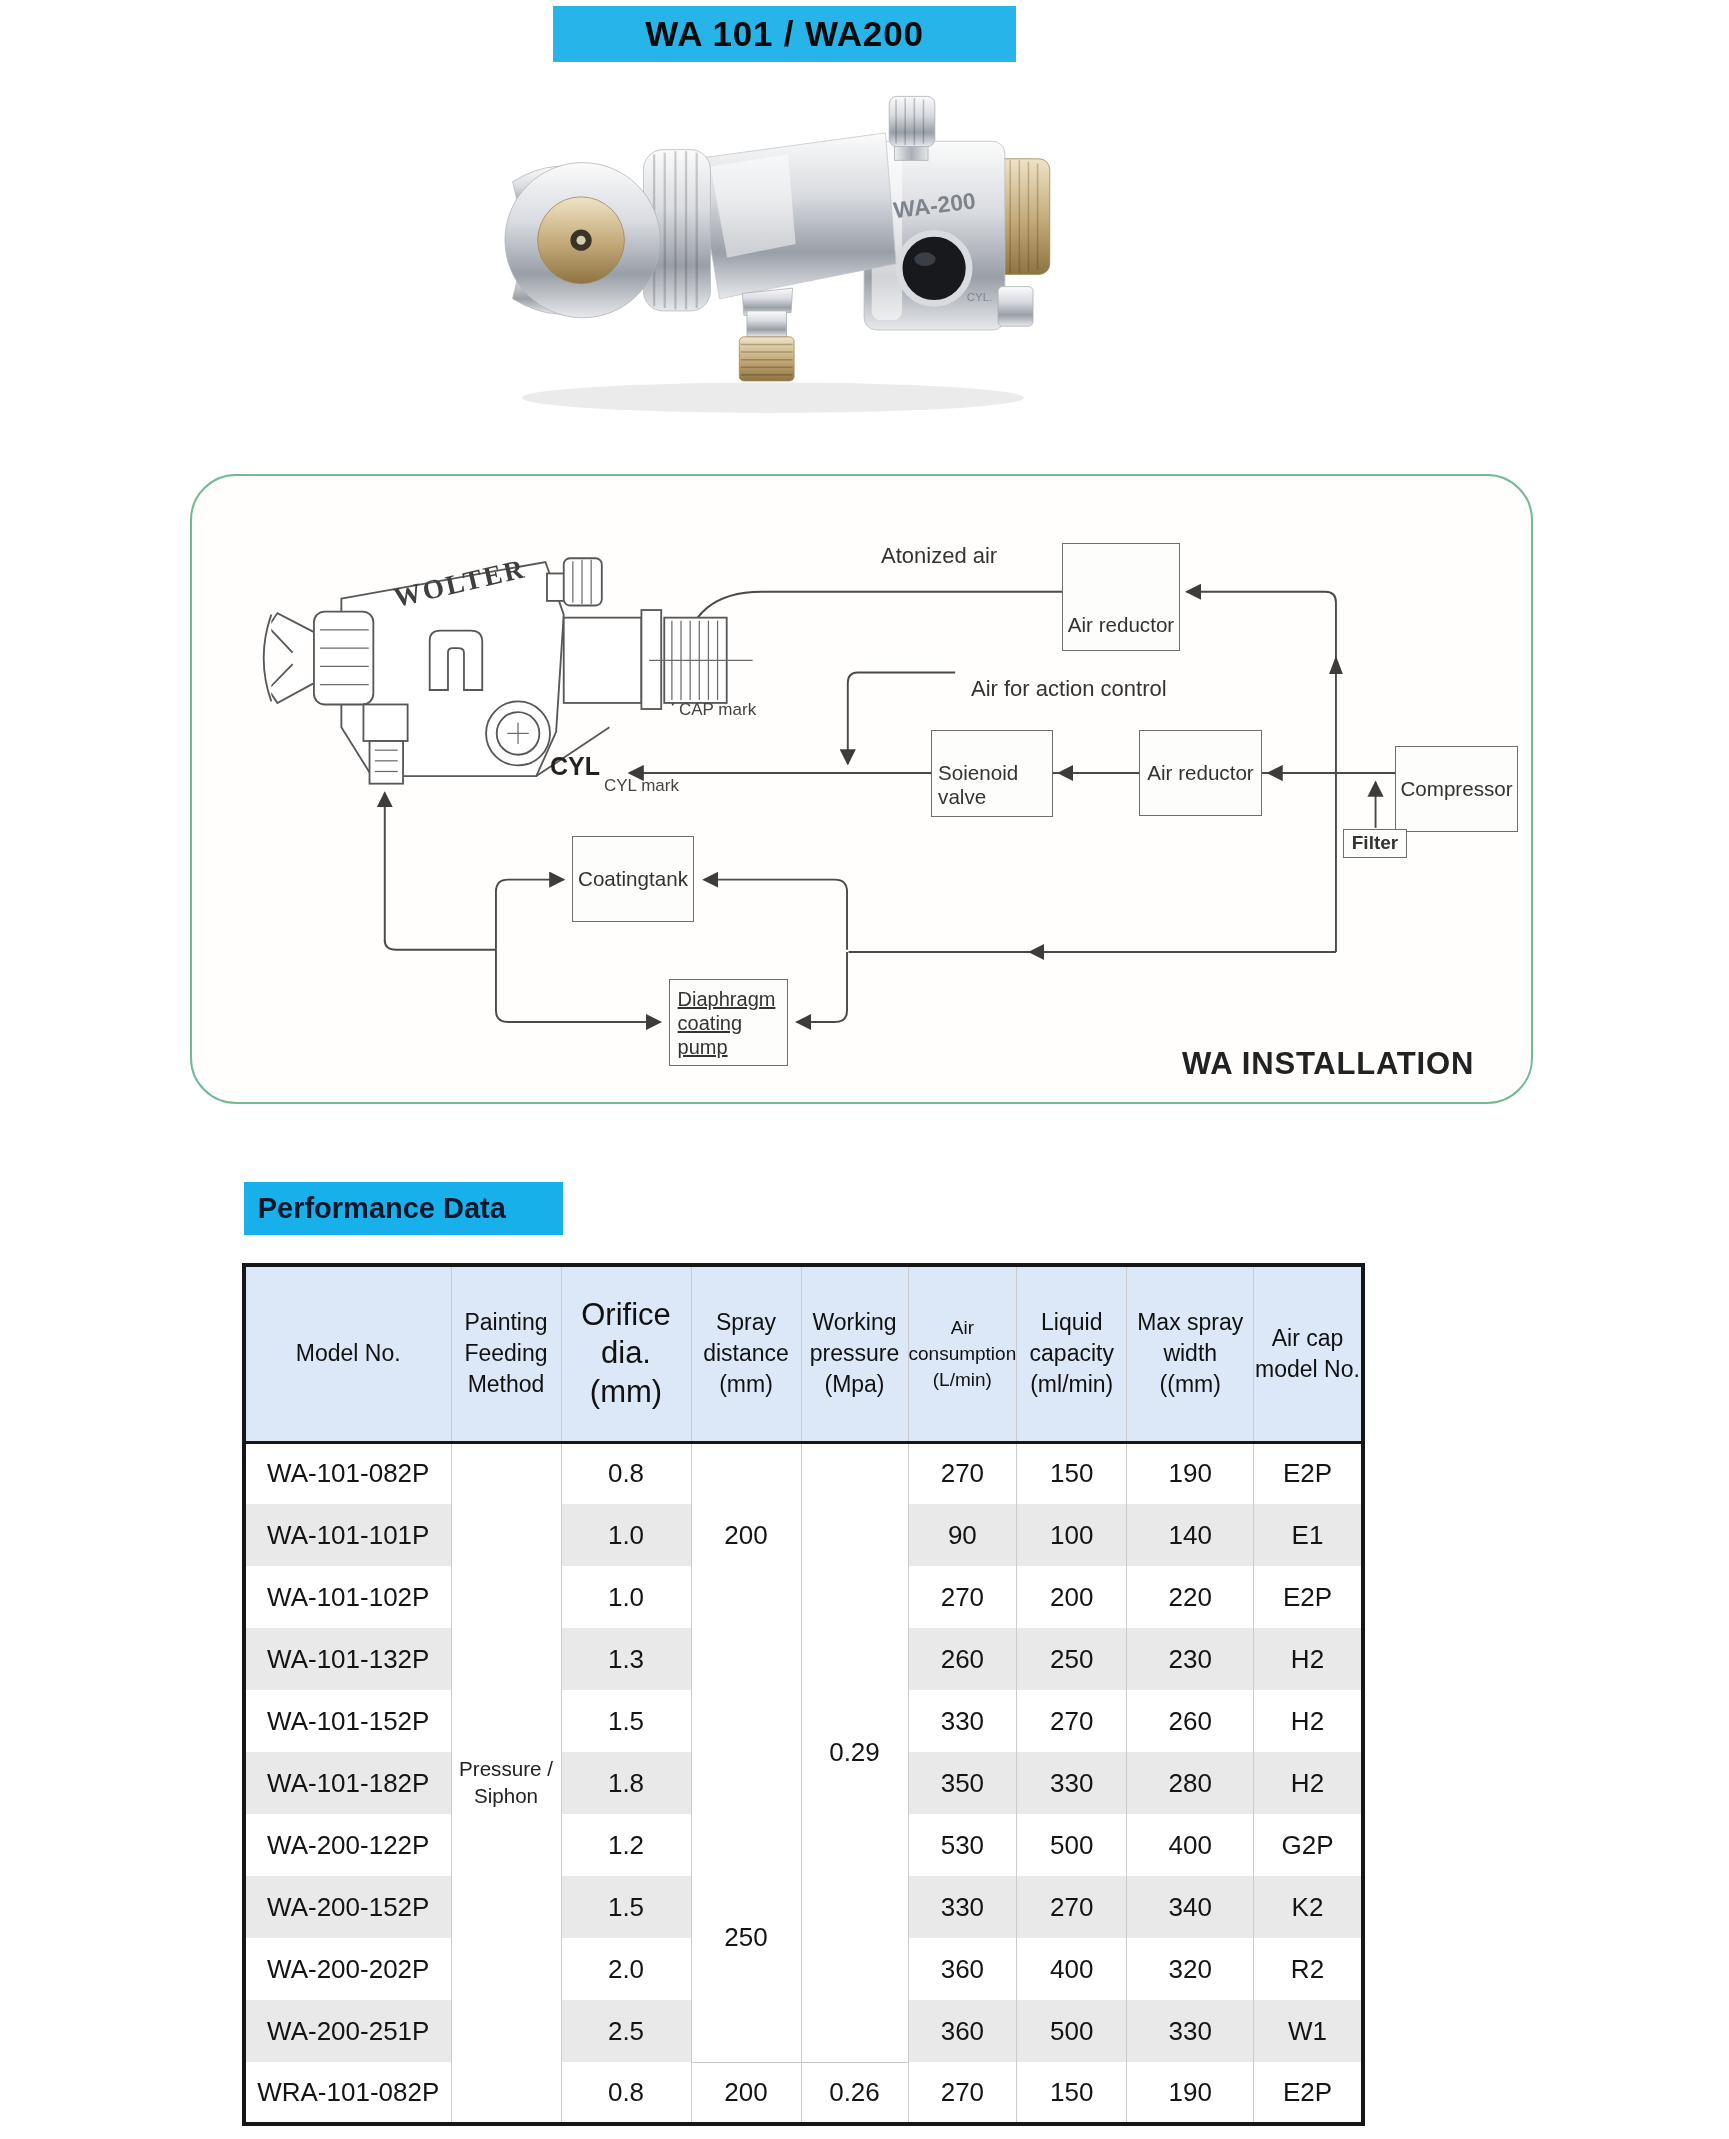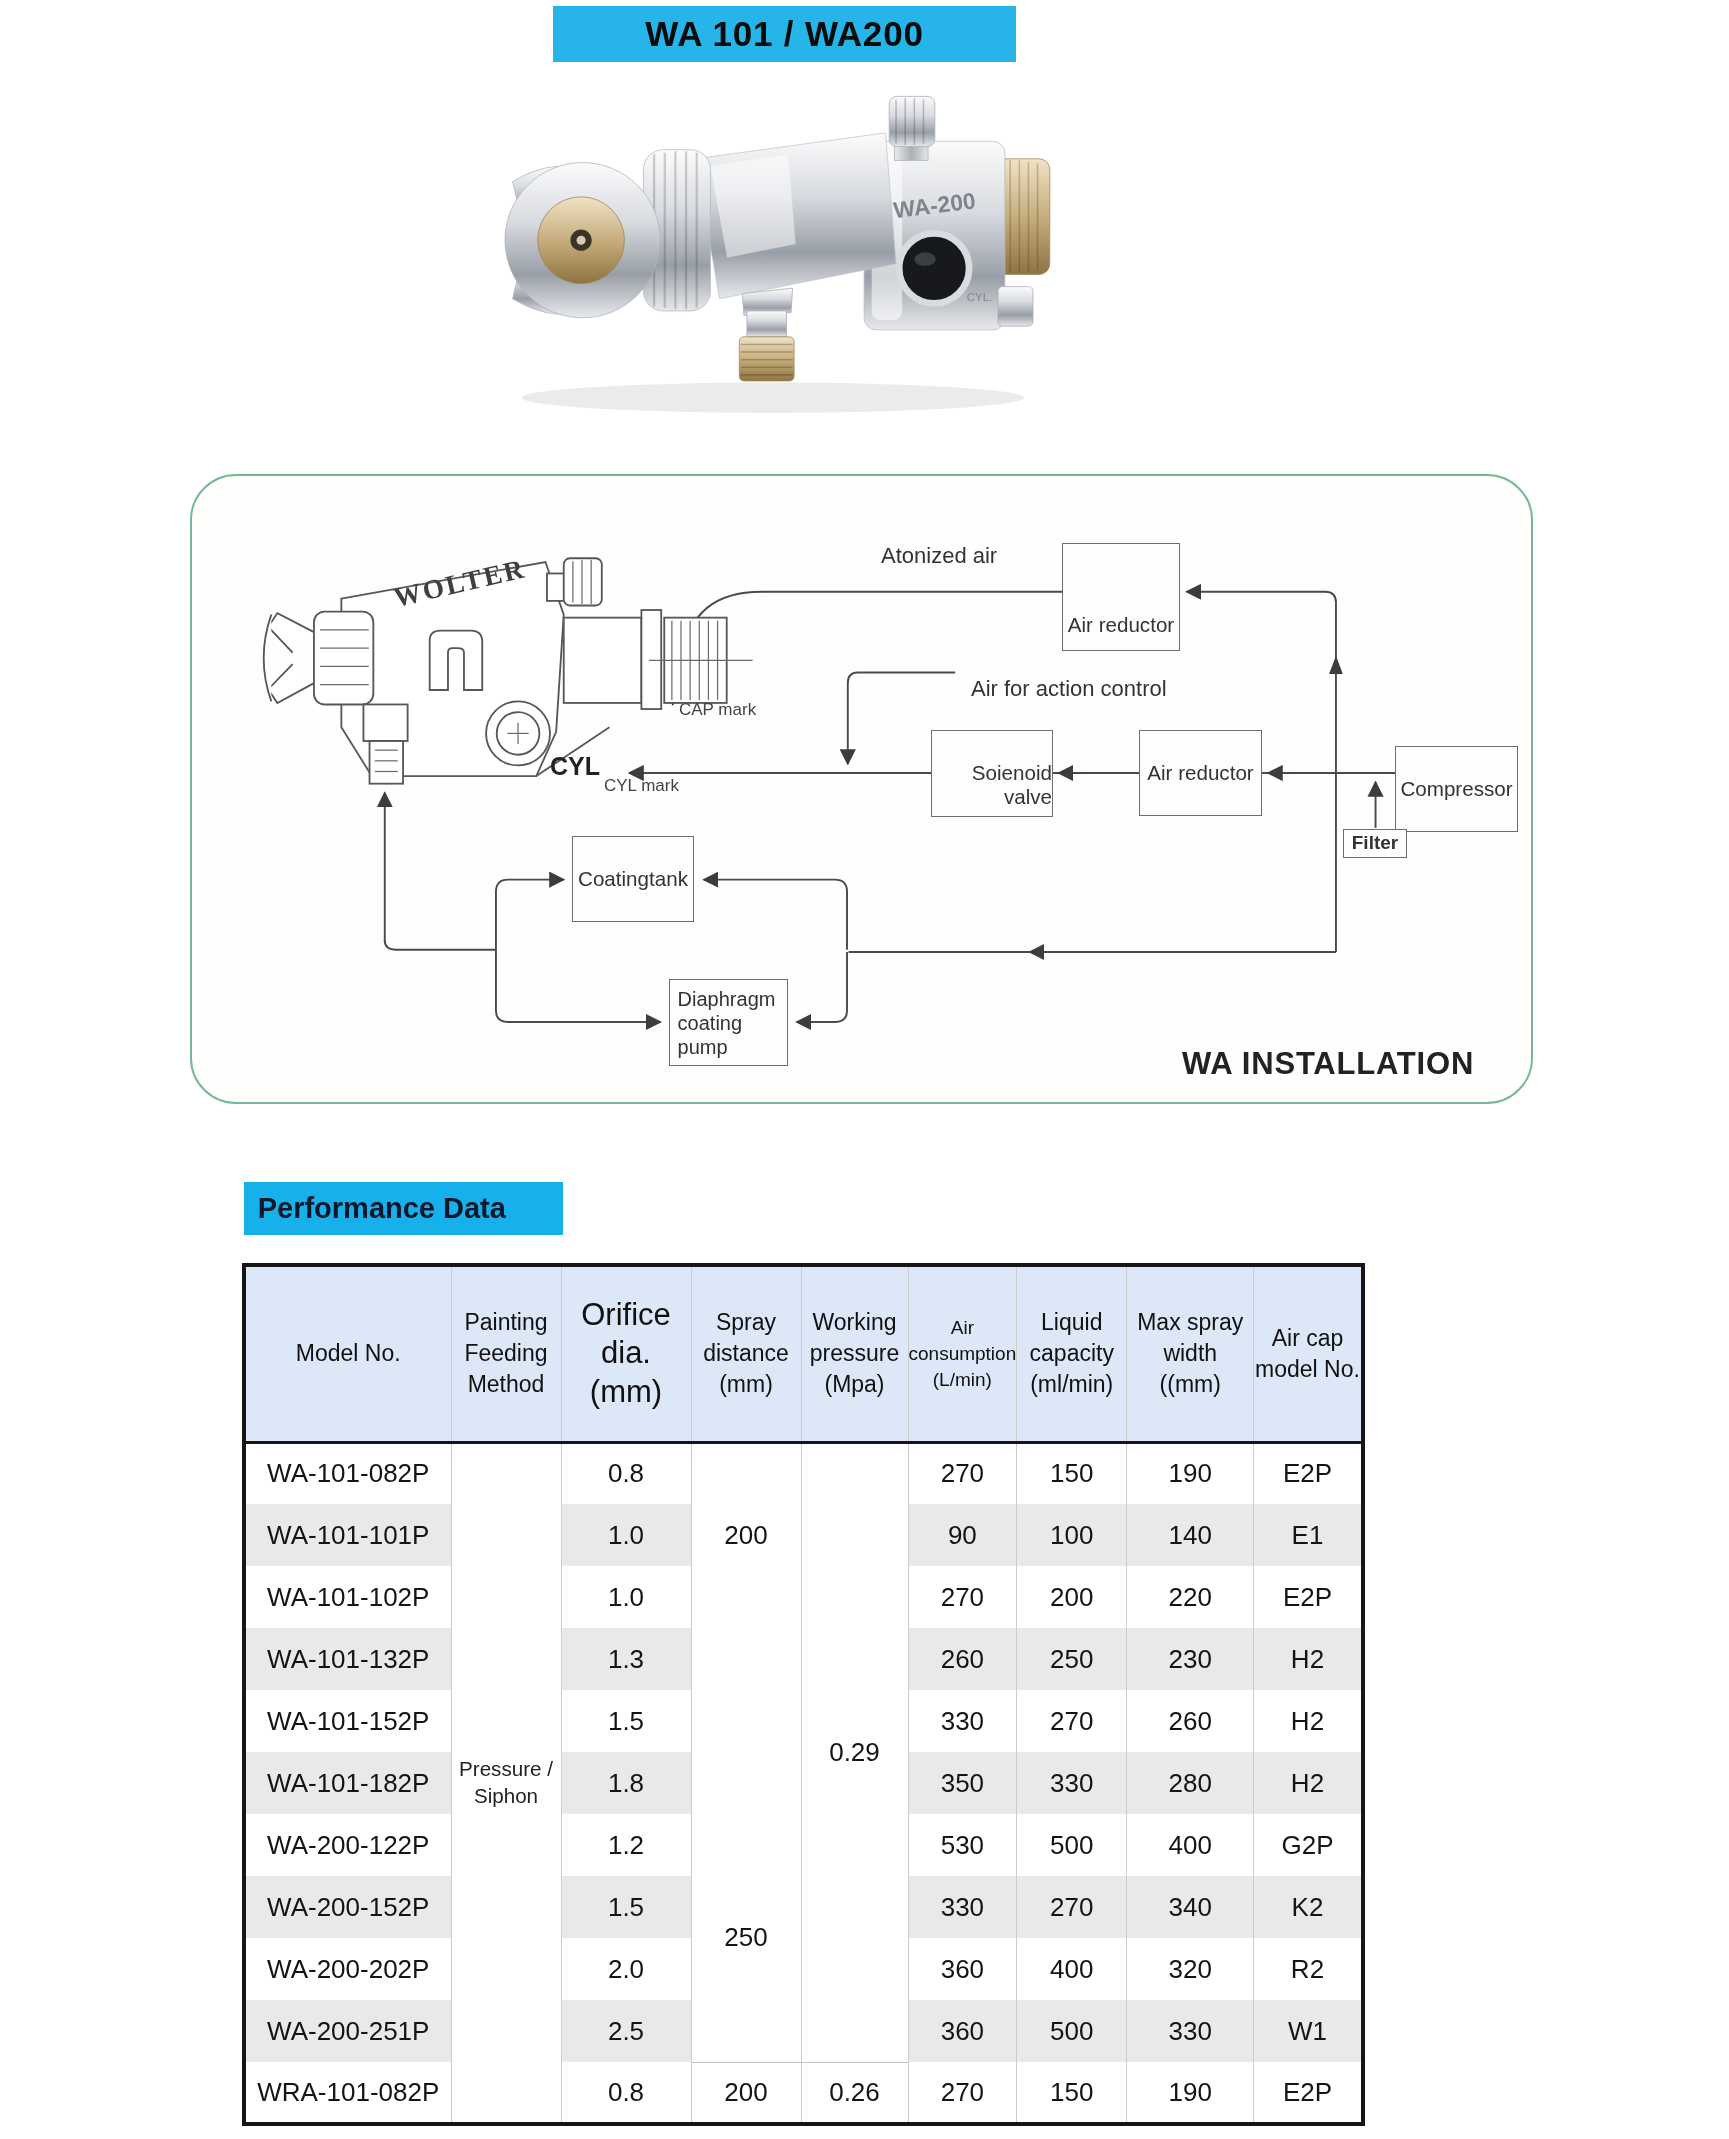--- a/index.html
+++ b/index.html
@@ -206,36 +206,36 @@
       <line x1="414" y1="338" x2="442" y2="338"></line>
         <line x1="428" y1="324" x2="428" y2="352"></line>
       <line x1="600" y1="242" x2="736" y2="242"></line>
     </g>
     <text x="268" y="172" transform="rotate(-13 268 172)" font-size="36" font-weight="bold" font-family="Liberation Serif, serif" fill="#3f3f3f" letter-spacing="3">WOLTER</text>
   </svg>
 
   <div class="dbox" style="left:870px;top:67px;width:118px;height:108px;align-items:flex-end;padding-bottom:12.2px;">
     <span>Air reductor</span>
   </div>
-  <div class="dbox" style="left:739px;top:254px;width:122px;height:87px;align-items:flex-end;justify-content:flex-start;padding:0 0 6.1px 6.1px;text-align:right;">
+  <div class="dbox" style="left:739px;top:254px;width:122px;height:87px;align-items:flex-end;justify-content:flex-start;padding:0 0 6.1px 6.1px;text-align:left;">
     <span>Soienoid valve</span>
   </div>
   <div class="dbox" style="left:947px;top:254px;width:123px;height:86px;">
     <span>Air reductor</span>
   </div>
   <div class="dbox" style="left:1203px;top:255px;width:123px;height:86px;margin-top:15px;">
     <span>Compressor</span>
   </div>
   <div class="dbox" style="left:1151px;top:353px;width:64px;height:29px;font-size:19px;font-weight:bold;">
     <span>Filter</span>
   </div>
   <div class="dbox" style="left:380px;top:360px;width:122px;height:86px;">
     <span>Coatingtank</span>
   </div>
-  <div class="dbox" style="left:477px;top:503px;width:119px;height:87px;justify-content:center;text-align:left;padding-left:7.6px;white-space:pre-line;font-size:20px;">
+  <div class="dbox" style="left:477px;top:503px;width:119px;height:87px;justify-content:center;text-align:left;padding-left:7.6px;white-space:pre-line;font-size:20px;text-decoration:underline;">
     <span>Diaphragm
 coating pump</span>
   </div>
 
   <div class="dlabel" style="left:689px;top:67px;">Atonized air</div>
   <div class="dlabel" style="left:779px;top:200px;">Air for action control</div>
   <div class="dlabel small-label" style="left:487px;top:224px;">CAP mark</div>
   <div class="dlabel cyl-big" style="left:358px;top:276px;">CYL</div>
   <div class="dlabel small-label" style="left:412px;top:300px;">CYL  mark</div>
   <div class="caption">WA INSTALLATION</div>

